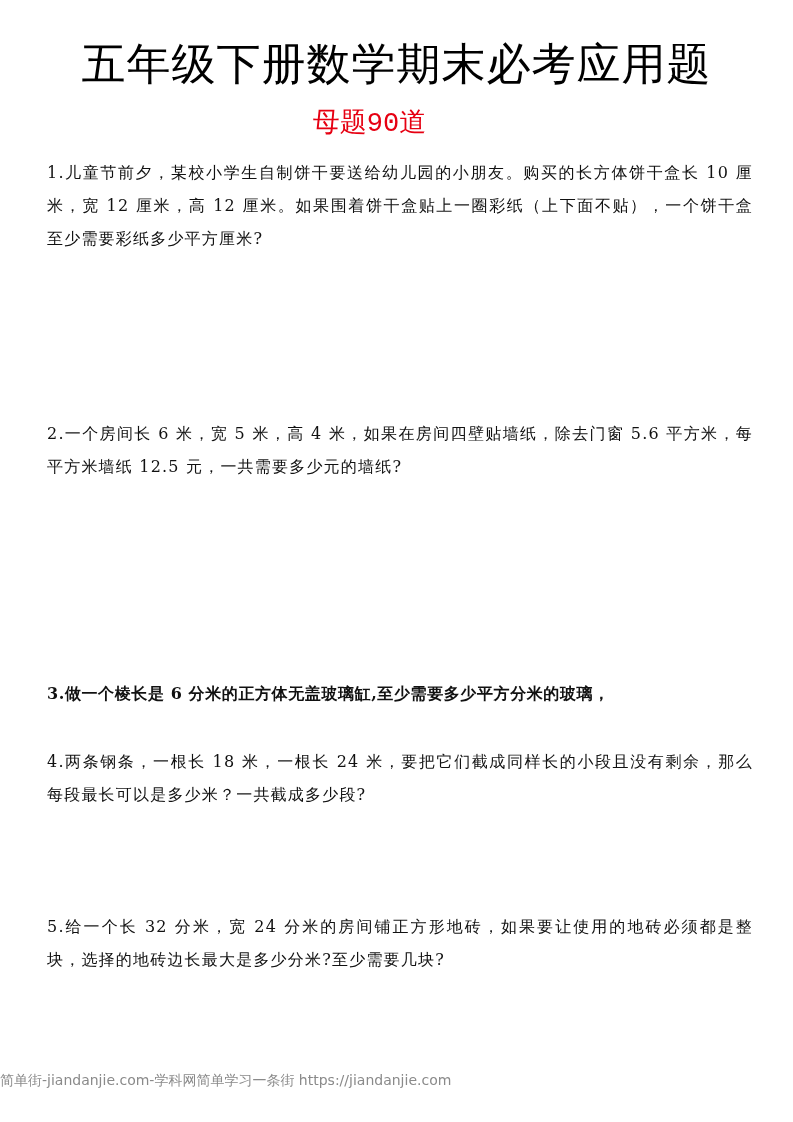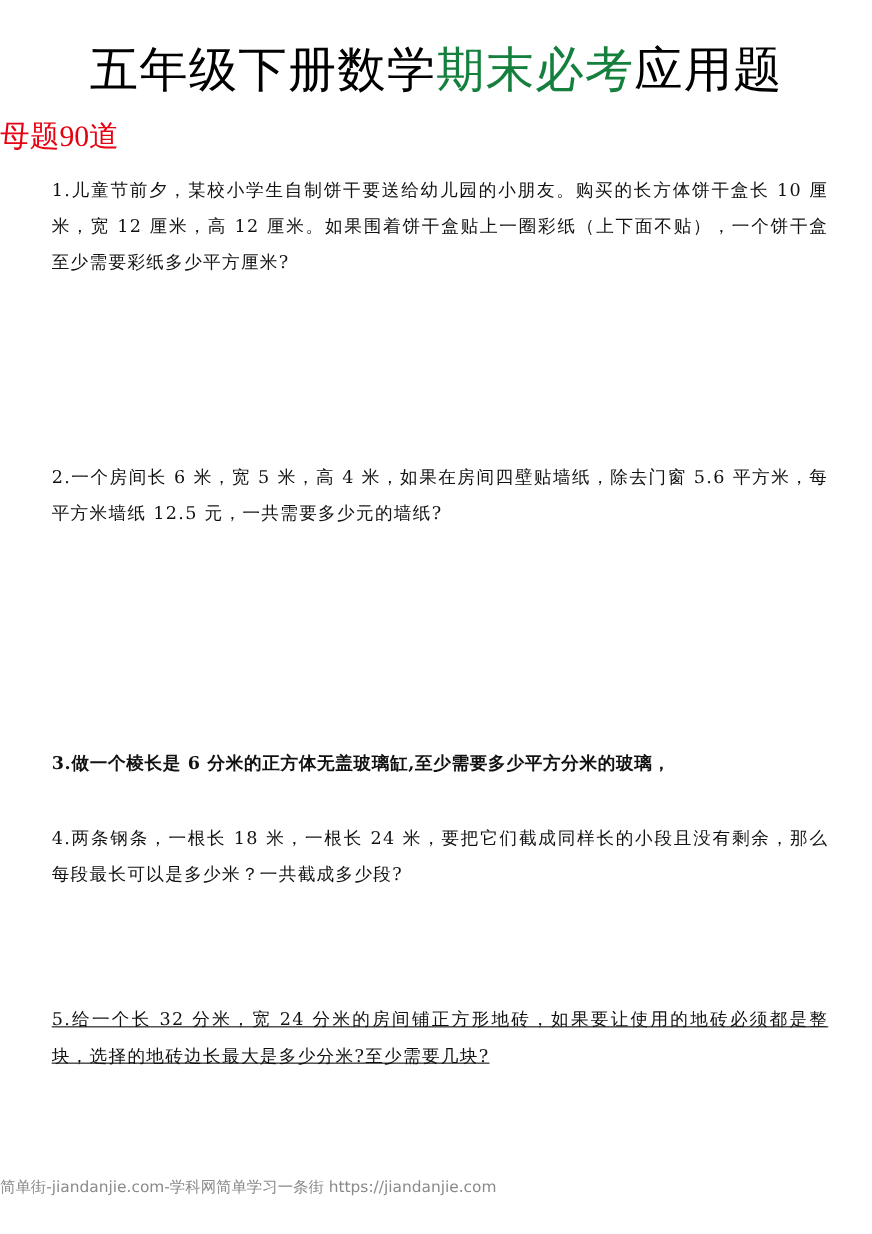--- a/index.html
+++ b/index.html
@@ -21,47 +21,48 @@
       left: 0;
       width: 793px;
       text-align: center;
       font-family: "DejaVu Sans", "Liberation Sans", sans-serif;
       font-size: 44px;
       line-height: 60px;
       color: #000000;
       letter-spacing: 1px;
       white-space: nowrap;
     }
-    .title .red { color: #15803d; }
+    .title .red { color: #000000; }
     .subtitle {
       position: absolute;
       top: 104px;
       left: 0;
       width: 739px;
-      font-family: Liberation Serif, serif;
+      text-align: center;
+      font-family: Liberation Mono, monospace;
       font-size: 27px;
       line-height: 40px;
       color: #e60012;
       white-space: nowrap;
     }
     .question {
       position: absolute;
       left: 47px;
       width: 706px;
       font-size: 16px;
       line-height: 33px;
       letter-spacing: 1.2px;
       color: #111111;
       text-align: justify;
     }
     #q1 { top: 156px; }
     #q2 { top: 417px; }
     #q3 { top: 677px; width: 730px; letter-spacing: 0.6px; white-space: nowrap; font-weight: bold; }
     #q4 { top: 745px; }
-    #q5 { top: 910px; text-decoration: underline; }
+    #q5 { top: 910px; }
     .footer {
       position: absolute;
       top: 1068px;
       left: 0;
       width: 793px;
       text-align: left;
       font-family: "DejaVu Sans", "Liberation Sans", sans-serif;
       font-size: 14px;
       line-height: 24px;
       color: #8a8a8a;

